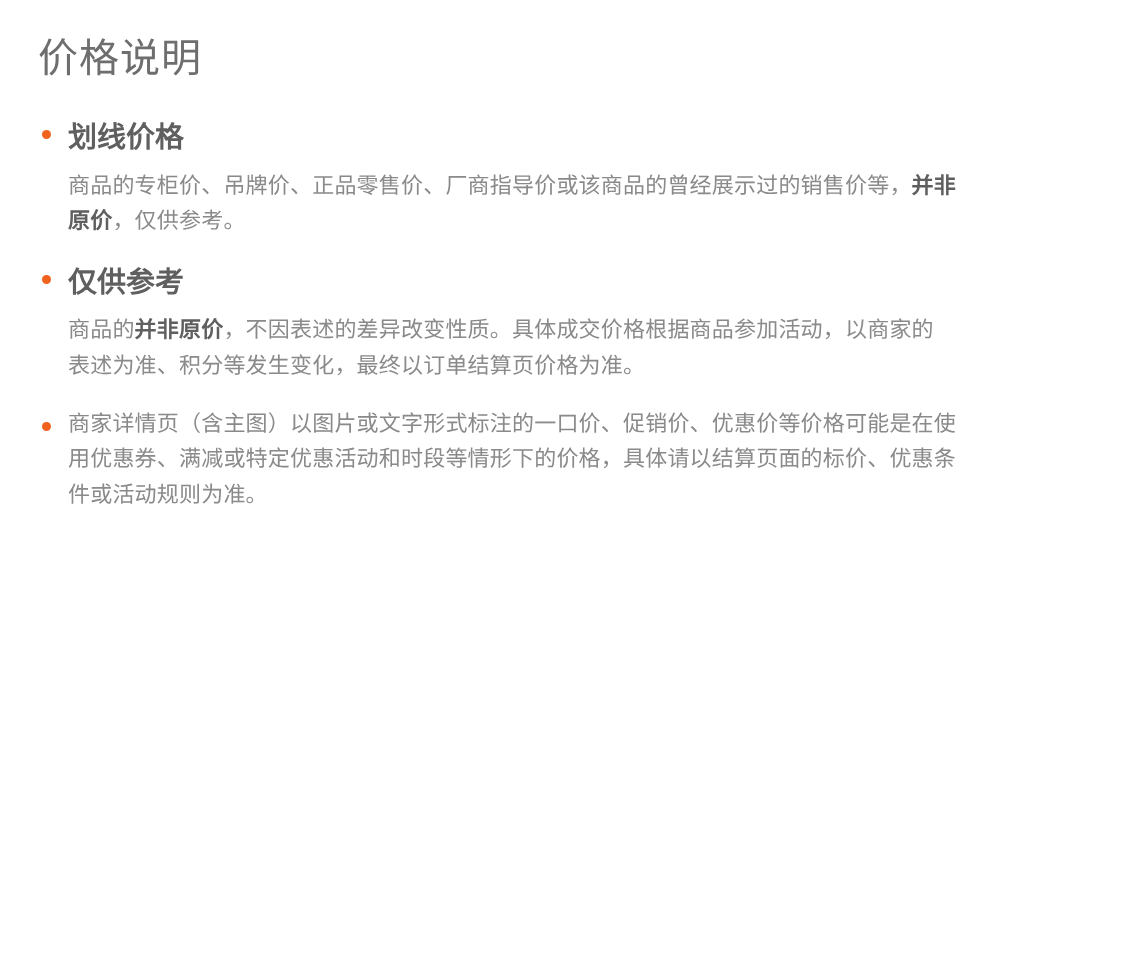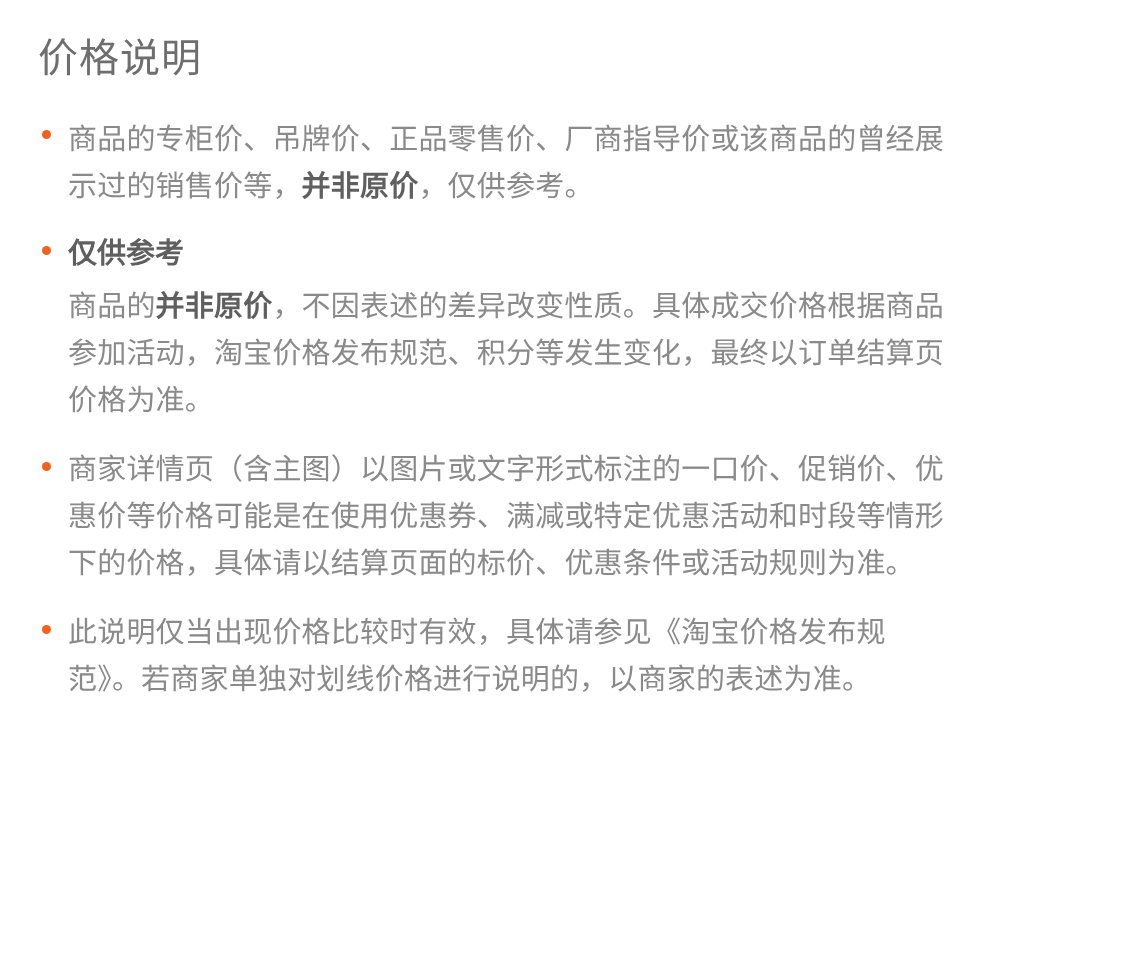--- a/index.html
+++ b/index.html
@@ -43,21 +43,21 @@
     background: #f0621d;
   }
   .item-heading {
     font-size: 29px;
     font-weight: bold;
     color: #5f5f5f;
     line-height: 1.5;
     margin: 0 0 8px 0;
   }
   .item-body {
-    font-size: 29px;
+    font-size: 22px;
     line-height: 1.62;
     color: #8a8a8a;
     margin: 0;
     letter-spacing: 0.2px;
   }
   .item-body b {
     color: #5f5f5f;
     font-weight: bold;
   }
   .item.plain .bullet {
@@ -68,29 +68,26 @@
   }
 </style>
 </head>
 <body>
 
 <div class="page">
   <h1 class="page-title">价格说明</h1>
   <div id="sections-root">
       <div class="item">
         <span class="bullet"></span>
+        <div class="item-heading">划线价格</div>
         <p class="item-body"><span>商品的专柜价、吊牌价、正品零售价、厂商指导价或该商品的曾经展示过的销售价等，</span><b>并非原价</b><span>，仅供参考。</span></p>
       </div>
       <div class="item">
         <span class="bullet"></span>
         <div class="item-heading">仅供参考</div>
-        <p class="item-body"><span>商品的</span><b>并非原价</b><span>，不因表述的差异改变性质。具体成交价格根据商品参加活动，淘宝价格发布规范、积分等发生变化，最终以订单结算页价格为准。</span></p>
+        <p class="item-body"><span>商品的</span><b>并非原价</b><span>，不因表述的差异改变性质。具体成交价格根据商品参加活动，以商家的表述为准、积分等发生变化，最终以订单结算页价格为准。</span></p>
       </div>
       <div class="item plain">
         <span class="bullet"></span>
         <p class="item-body"><span>商家详情页（含主图）以图片或文字形式标注的一口价、促销价、优惠价等价格可能是在使用优惠券、满减或特定优惠活动和时段等情形下的价格，具体请以结算页面的标价、优惠条件或活动规则为准。</span></p>
       </div>
-      <div class="item plain">
-        <span class="bullet"></span>
-        <p class="item-body"><span>此说明仅当出现价格比较时有效，具体请参见《淘宝价格发布规范》。若商家单独对划线价格进行说明的，以商家的表述为准。</span></p>
-      </div>
     </div>
 </div>
 
 </body></html>

